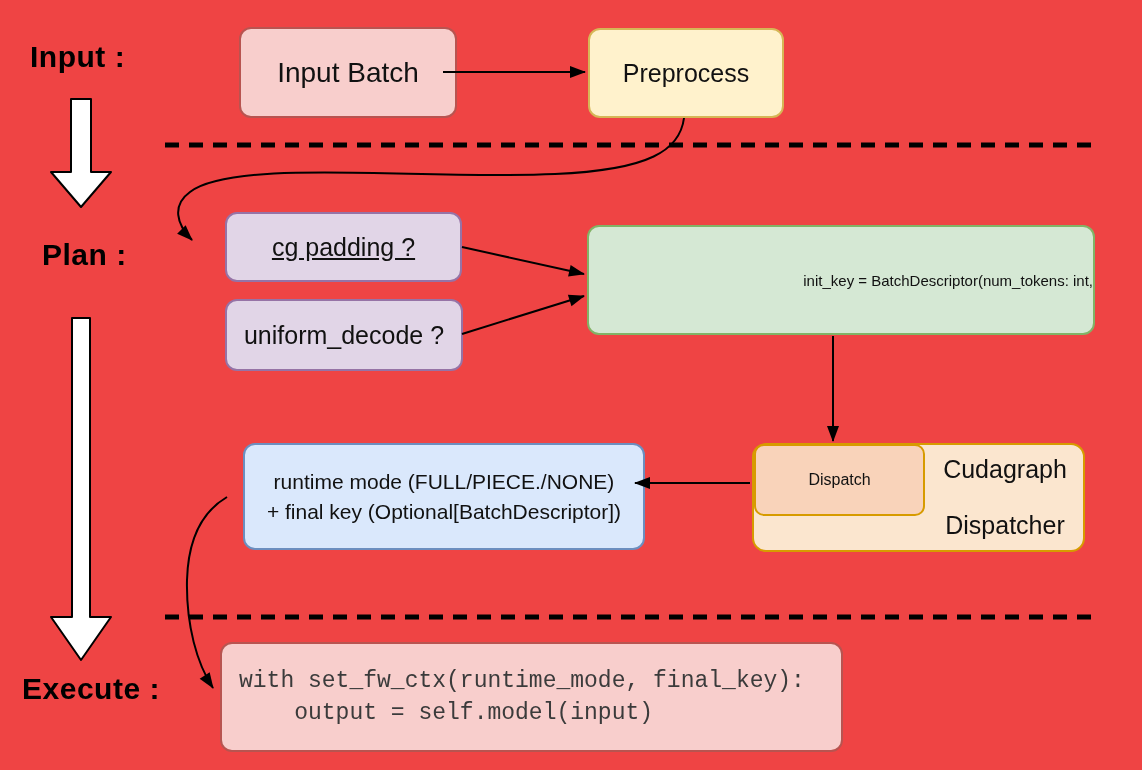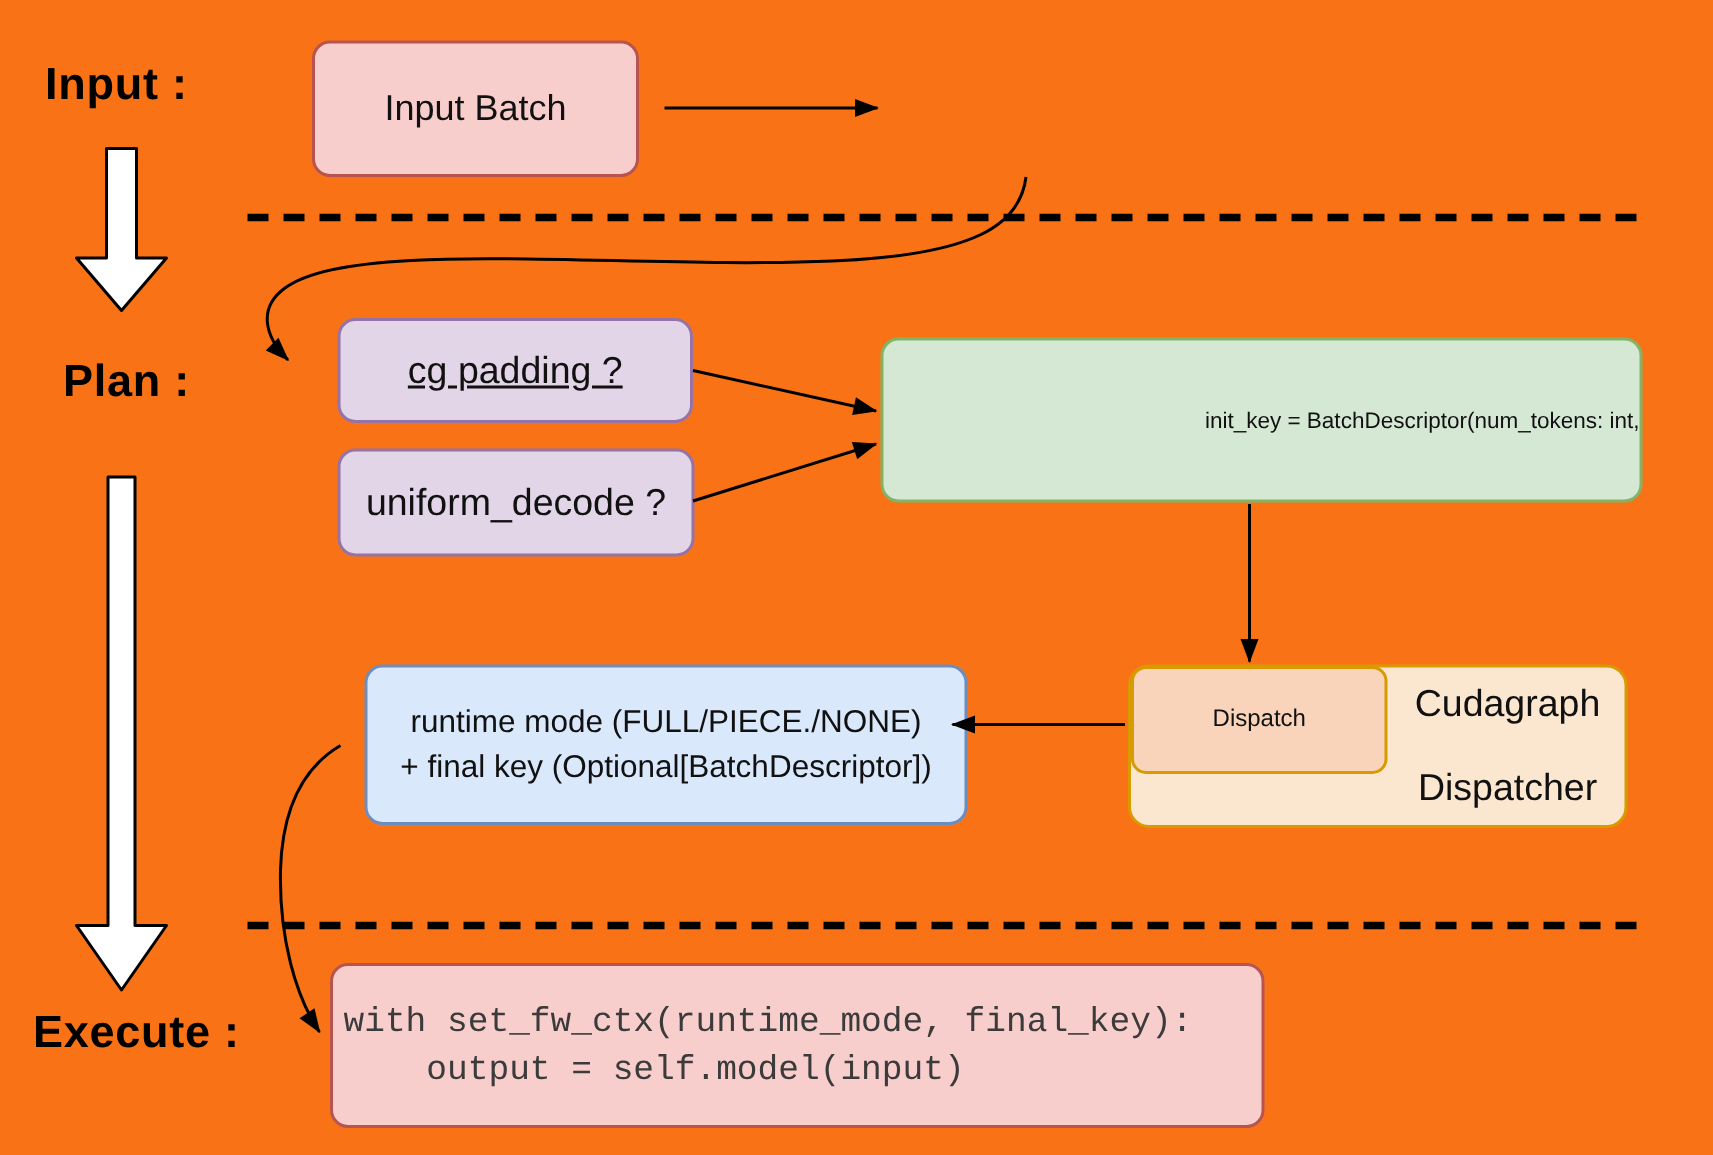--- a/index.html
+++ b/index.html
@@ -1,31 +1,31 @@
 <!DOCTYPE html>
 <html style="--red-fill: #F8CECC; --red-stroke: #B85450; --yellow-fill: #FFF2CC; --yellow-stroke: #D6B656; --purple-fill: #E1D5E7; --purple-stroke: #9673A6; --green-fill: #D5E8D4; --green-stroke: #82B366; --blue-fill: #DAE8FC; --blue-stroke: #6C8EBF; --orange-outer-fill: #FBE6CF; --orange-inner-fill: #F9D3BA; --orange-stroke: #D79B00; --arrow: #000000; --code-text: #3B3B3B;"><head>
 <meta charset="utf-8">
 <style>
   html,body{margin:0;padding:0;background:#ffffff;}
   .canvas{
-    position:relative;width:1142px;height:770px;background:#f97316;
+    position:relative;width:1142px;height:770px;background:#ef4444;
     font-family:"Liberation Sans", sans-serif;overflow:hidden;color:#111;
   }
   .stage-label{
     position:absolute;font-size:30px;font-weight:bold;color:#000;
     white-space:nowrap;letter-spacing:0.5px;
   }
   .node{
     position:absolute;border:2px solid #000;border-radius:12px;
     display:flex;flex-direction:column;align-items:center;justify-content:center;
     text-align:center;box-sizing:border-box;white-space:nowrap;
   }
   .node .line{display:block;}
-  .node-input-batch{left:208px;top:27px;width:218px;height:91px;
-    background:var(--red-fill,#F8CECC);border-color:var(--red-stroke,#B85450);font-size:24px;}
+  .node-input-batch{left:239px;top:27px;width:218px;height:91px;
+    background:var(--red-fill,#F8CECC);border-color:var(--red-stroke,#B85450);font-size:28px;}
   .node-preprocess{left:588px;top:28px;width:196px;height:90px;
     background:var(--yellow-fill,#FFF2CC);border-color:var(--yellow-stroke,#D6B656);font-size:25px;}
   .node-cg-padding{left:225px;top:212px;width:237px;height:70px;
     background:var(--purple-fill,#E1D5E7);border-color:var(--purple-stroke,#9673A6);font-size:25px;text-decoration:underline;}
   .node-uniform-decode{left:225px;top:299px;width:238px;height:72px;
     background:var(--purple-fill,#E1D5E7);border-color:var(--purple-stroke,#9673A6);font-size:25px;}
   .node-init-key{left:587px;top:225px;width:508px;height:110px;
     background:var(--green-fill,#D5E8D4);border-color:var(--green-stroke,#82B366);
     font-size:15px;line-height:31px;align-items:flex-end;}
   .node-dispatcher-outer{left:752px;top:443px;width:333px;height:109px;
@@ -35,39 +35,42 @@
     background:var(--orange-inner-fill,#F9D3BA);border-color:var(--orange-stroke,#D79B00);
     border-radius:10px;font-size:16px;}
   .dispatcher-label{position:absolute;left:925px;top:443px;width:160px;height:109px;
     display:flex;flex-direction:column;align-items:center;justify-content:center;
     font-size:25px;line-height:33px;text-align:center;gap:23px;}
   .node-runtime{left:227px;top:443px;width:402px;height:107px;
     background:var(--blue-fill,#DAE8FC);border-color:var(--blue-stroke,#6C8EBF);
     font-size:21px;line-height:30px;margin-left:16px;}
   .node-code{left:220px;top:642px;width:623px;height:110px;
     background:var(--red-fill,#F8CECC);border-color:var(--red-stroke,#B85450);
-    align-items:flex-start;justify-content:center;padding-left:7px;
+    align-items:flex-start;justify-content:center;padding-left:17px;
     font-family:"Liberation Mono","DejaVu Sans Mono",monospace;
     font-size:23px;line-height:32px;color:var(--code-text,#3B3B3B);text-align:left;}
   .node-code .line{white-space:pre;}
   .overlay{position:absolute;left:0;top:0;width:1142px;height:770px;pointer-events:none;}
 </style>
 </head>
 <body>
 
 <div class="canvas">
 
   <div class="stage-label" style="left:30px;top:40px">Input :</div>
   <div class="stage-label" style="left:42px;top:238px">Plan :</div>
   <div class="stage-label" style="left:22px;top:672px">Execute :</div>
 
   <div class="node node-input-batch">
     <span class="line">Input Batch</span>
   </div>
 
+  <div class="node node-preprocess">
+    <span class="line">Preprocess</span>
+  </div>
 
   <div class="node node-cg-padding">
     <span class="line">cg padding ?</span>
   </div>
 
   <div class="node node-uniform-decode">
     <span class="line">uniform_decode ?</span>
   </div>
 
   <div class="node node-init-key">

